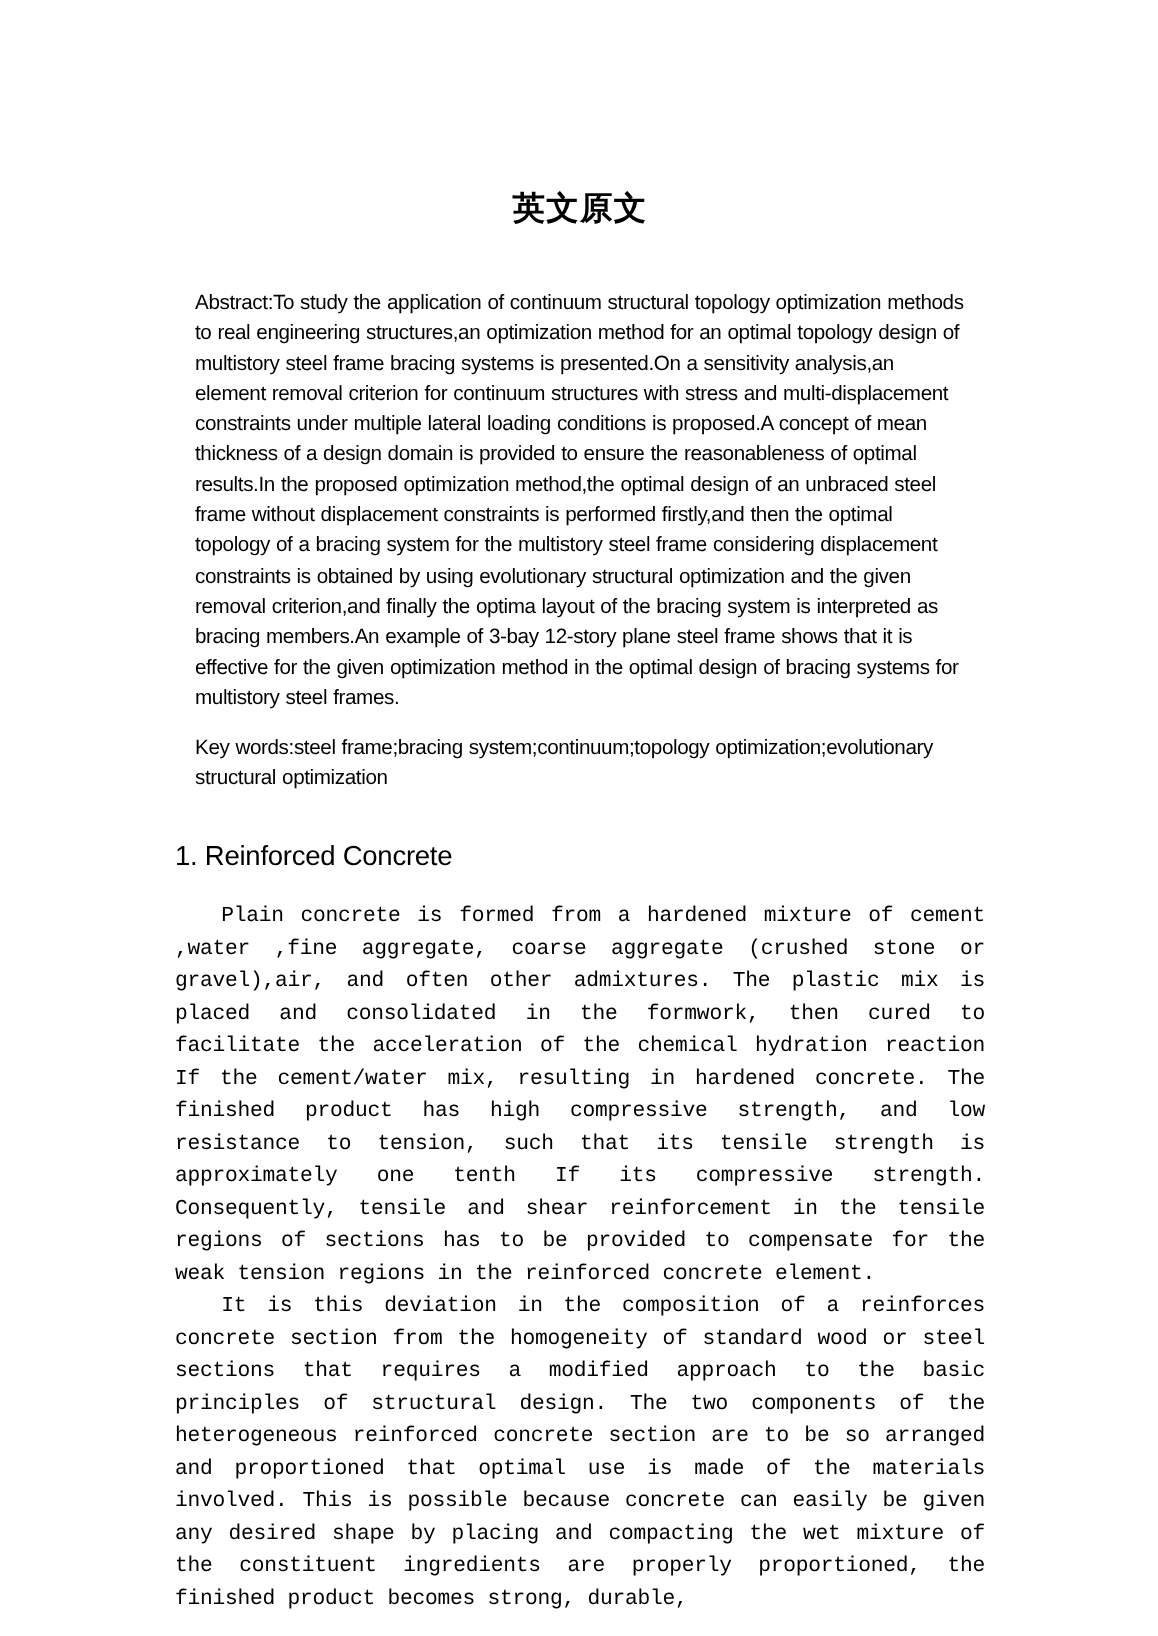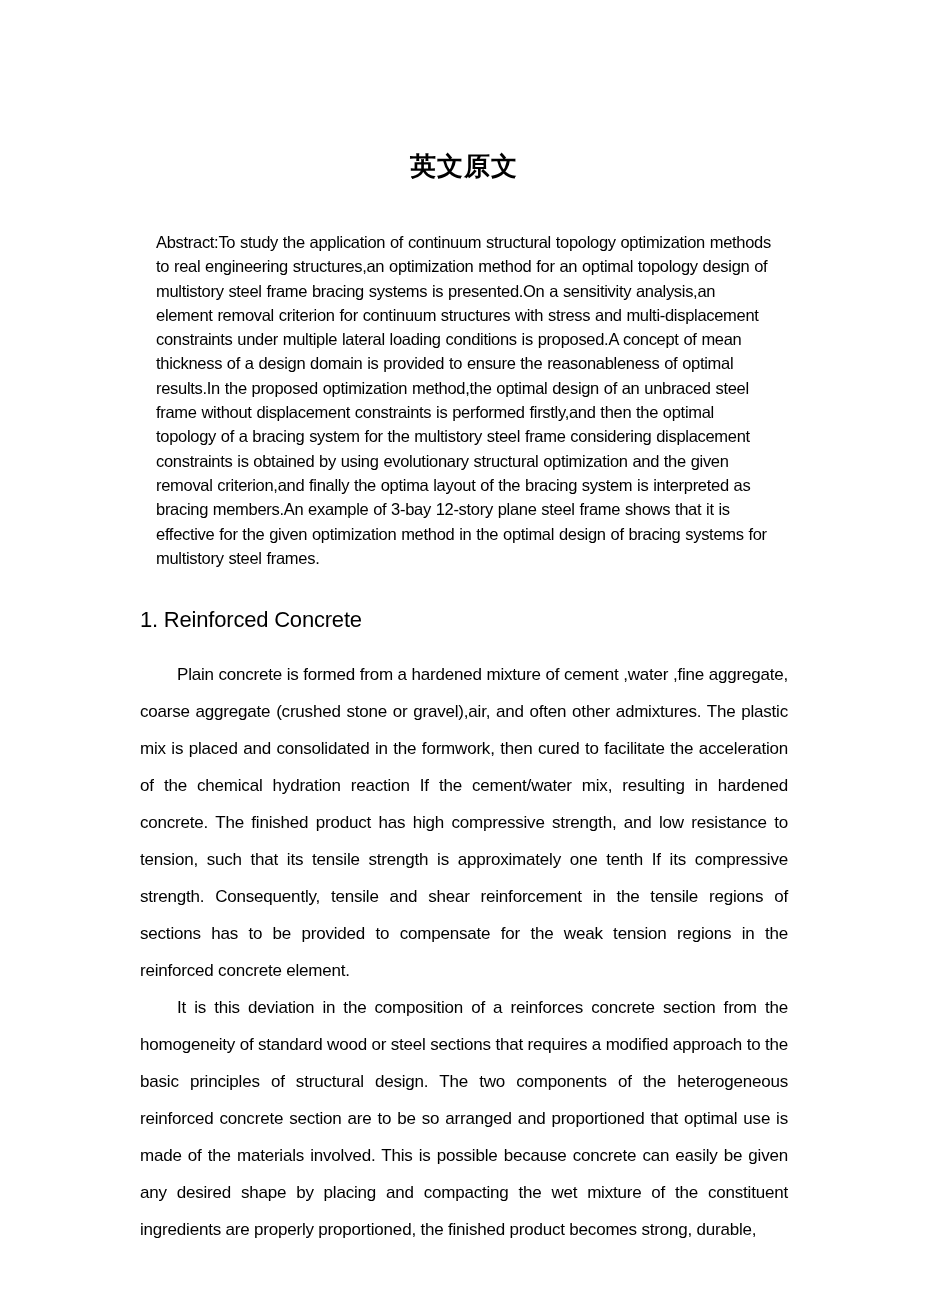--- a/index.html
+++ b/index.html
@@ -42,35 +42,37 @@
   .section-heading {
     margin: 36px 0 22px 0;
     font-size: 22px;
     line-height: 28px;
     font-weight: 400;
     letter-spacing: -0.2px;
   }
   .body-para {
     margin: 0;
     font-size: 17px;
-    line-height: 37px;
+    line-height: 26px;
     letter-spacing: -0.2px;
     text-align: justify;
     text-indent: 37px;
+    font-family: Liberation Mono, monospace;
   }
 </style>
 </head>
 <body>
 
 <div class="page">
 
   <h1 class="doc-title">英文原文</h1>
 
   <p class="abstract-para">Abstract:To study the application of continuum structural topology optimization methods to real engineering structures,an optimization method for an optimal topology design of multistory steel frame bracing systems is presented.On a sensitivity analysis,an element removal criterion for continuum structures with stress and multi-displacement constraints under multiple lateral loading conditions is proposed.A concept of mean thickness of a design domain is provided to ensure the reasonableness of optimal results.In the proposed optimization method,the optimal design of an unbraced steel frame without displacement constraints is performed firstly,and then the optimal topology of a bracing system for the multistory steel frame considering displacement constraints is obtained by using evolutionary structural optimization and the given removal criterion,and finally the optima layout of the bracing system is interpreted as bracing members.An example of 3-bay 12-story plane steel frame shows that it is effective for the given optimization method in the optimal design of bracing systems for multistory steel frames.</p>
 
+  <p class="abstract-para">Key words:steel frame;bracing system;continuum;topology optimization;evolutionary structural optimization</p>
 
   <h2 class="section-heading">1. Reinforced Concrete</h2>
 
   <p class="body-para">Plain concrete is formed from a hardened mixture of cement ,water ,fine aggregate, coarse aggregate (crushed stone or gravel),air, and often other admixtures. The plastic mix is placed and consolidated in the formwork, then cured to facilitate the acceleration of the chemical hydration reaction If the cement/water mix, resulting in hardened concrete. The finished product has high compressive strength, and low resistance to tension, such that its tensile strength is approximately one tenth If its compressive strength. Consequently, tensile and shear reinforcement in the tensile regions of sections has to be provided to compensate for the weak tension regions in the reinforced concrete element.</p>
 
   <p class="body-para">It is this deviation in the composition of a reinforces concrete section from the homogeneity of standard wood or steel sections that requires a modified approach to the basic principles of structural design. The two components of the heterogeneous reinforced concrete section are to be so arranged and proportioned that optimal use is made of the materials involved. This is possible because concrete can easily be given any desired shape by placing and compacting the wet mixture of the constituent ingredients are properly proportioned, the finished product becomes strong, durable,</p>
 
 </div>
 
 </body></html>

